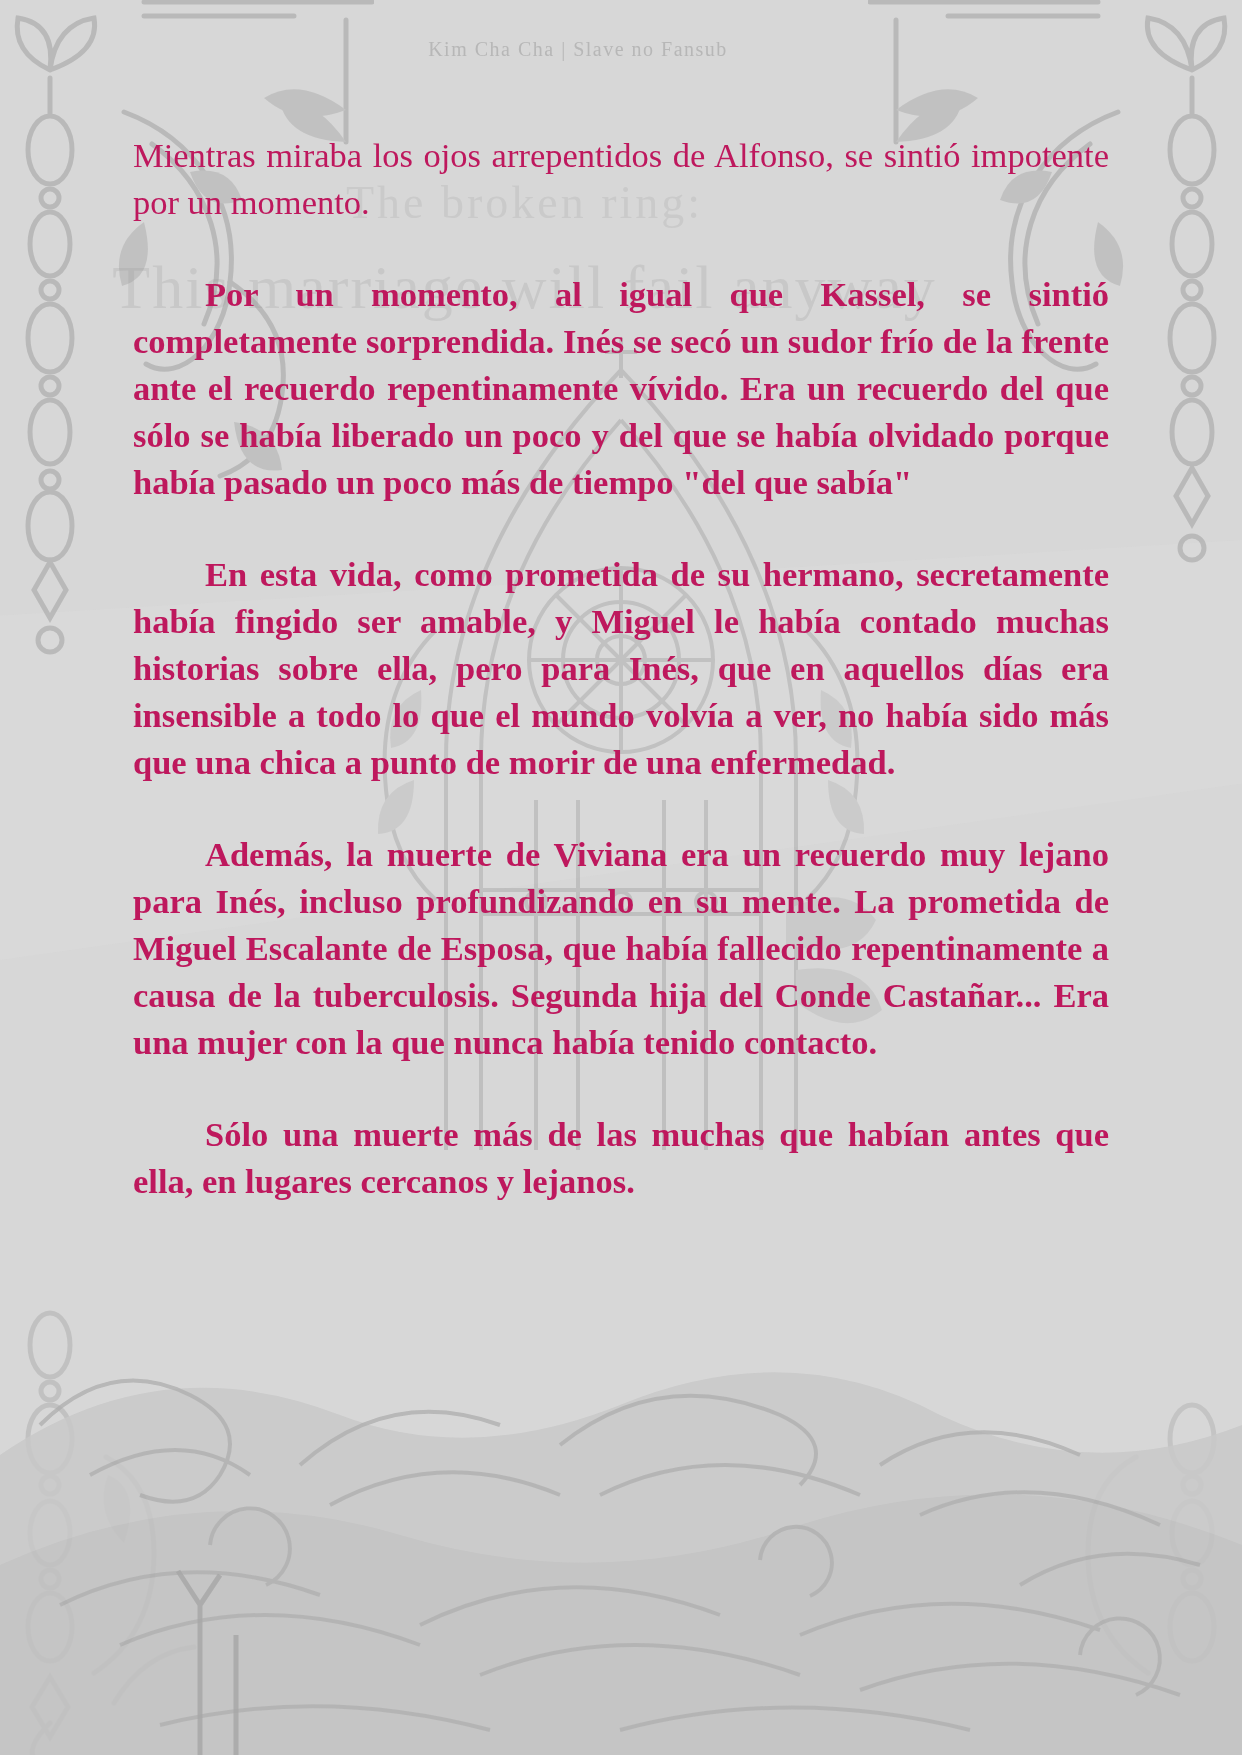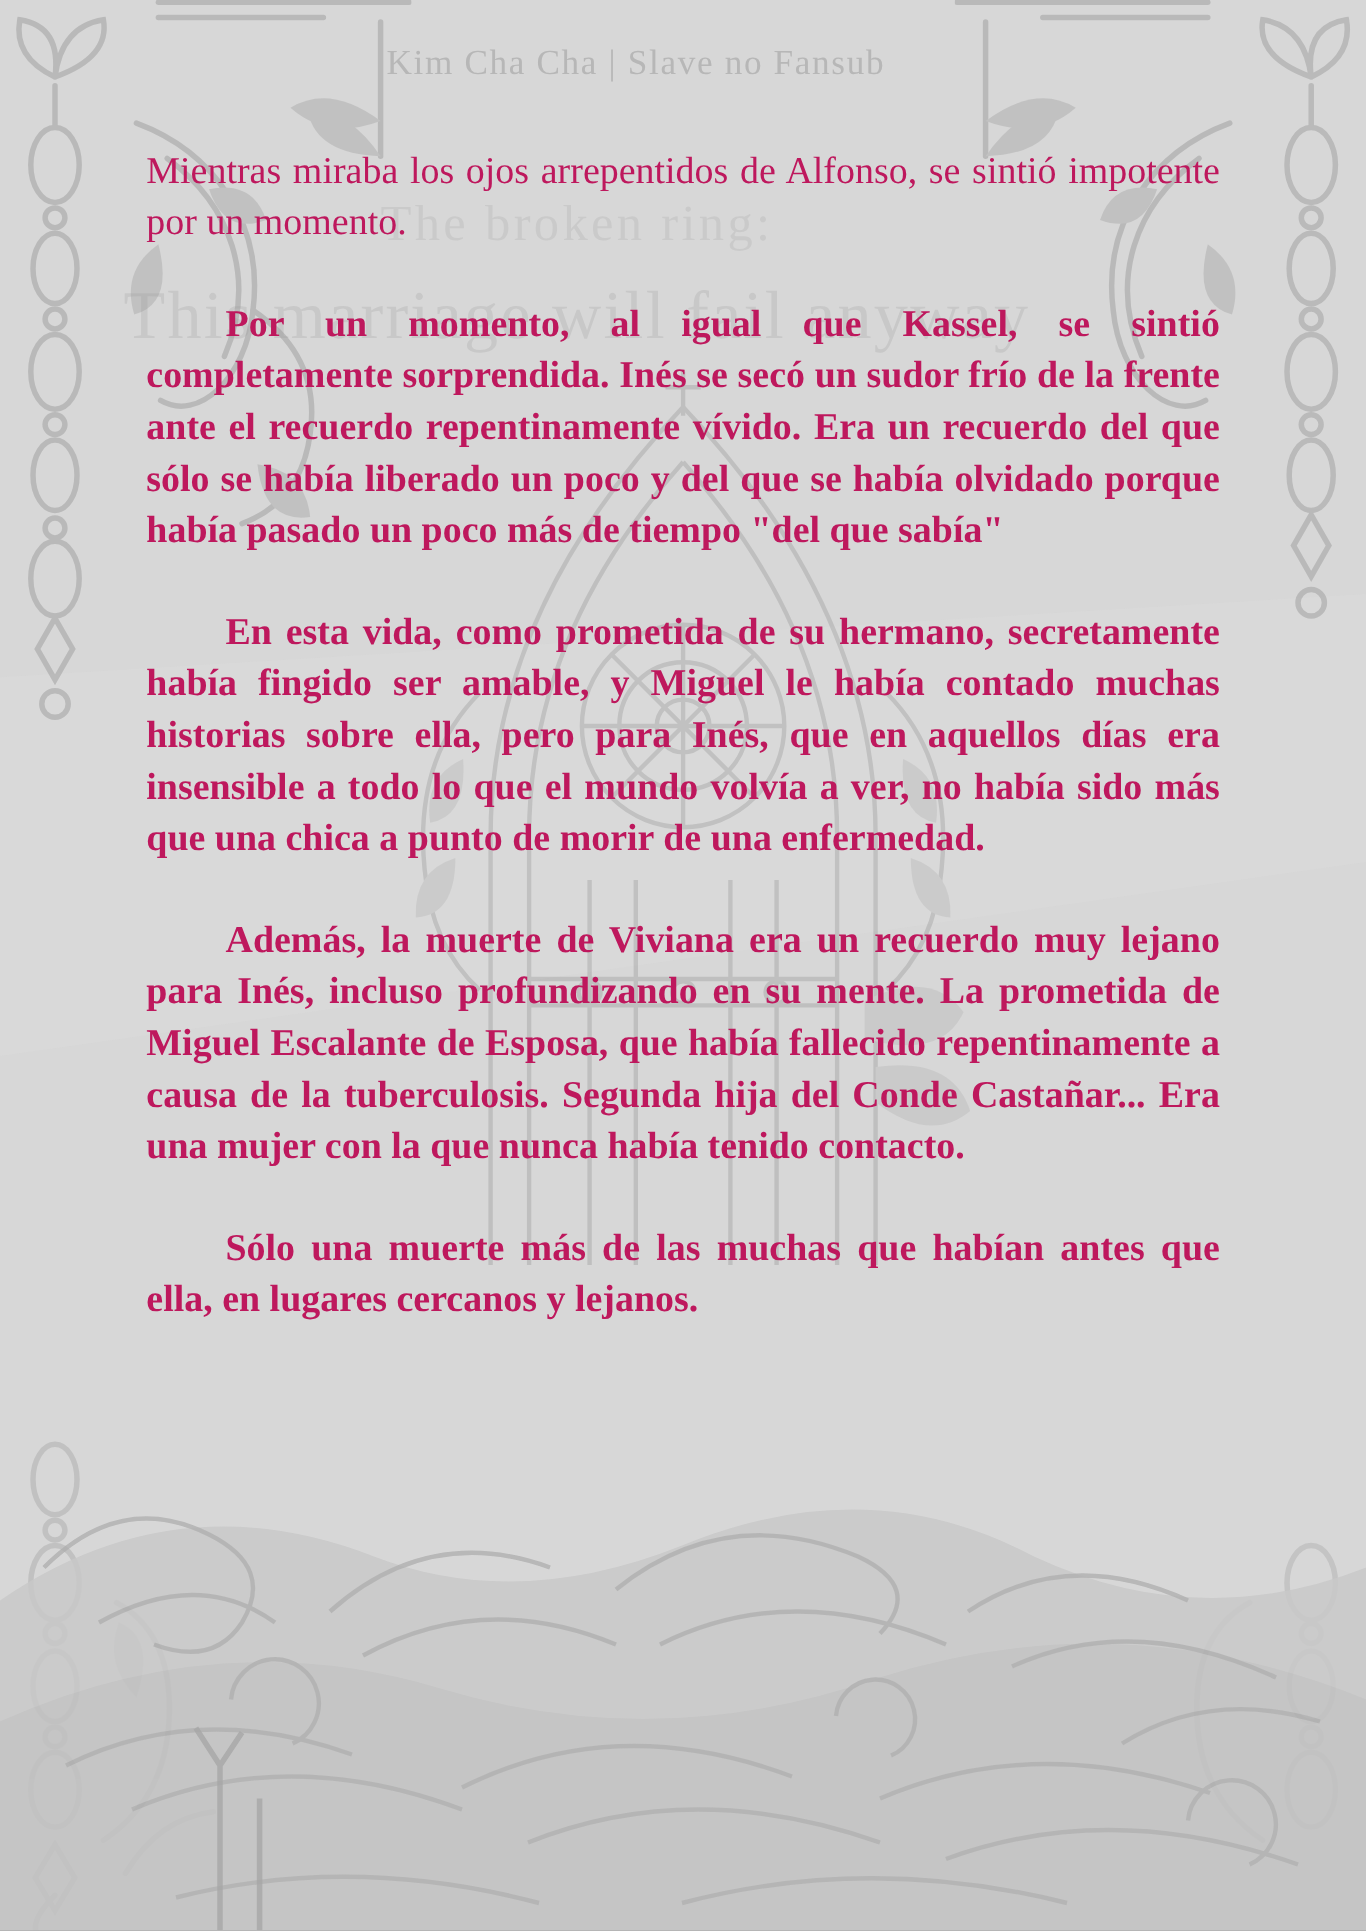--- a/index.html
+++ b/index.html
@@ -14,21 +14,21 @@
   
   .light-wedge{
     position:absolute;left:0;top:540px;width:1242px;height:420px;
     background:#dbdbdb;
     clip-path:polygon(0 18%,100% 0,100% 58%,0 100%);
     opacity:.6;pointer-events:none;
   }
   .fansub-credit{
     position:absolute;top:38px;left:0;width:1156px;
     text-align:center;
-    font-size:32px;letter-spacing:1.5px;
+    font-size:20px;letter-spacing:1.5px;
     color:#b7b7b7;
   }
   .wm-line{position:absolute;left:0;width:1049px;text-align:center;color:#9e9e9e;}
   .wm-line1{top:176px;font-size:46px;letter-spacing:3px;opacity:.22;}
   .wm-line2{top:252px;font-size:62px;letter-spacing:2px;opacity:.26;}
   .body-text{
     position:absolute;left:133px;top:132px;width:976px;
     color:#be185d;
     font-size:34.5px;line-height:47px;
     text-align:justify;

